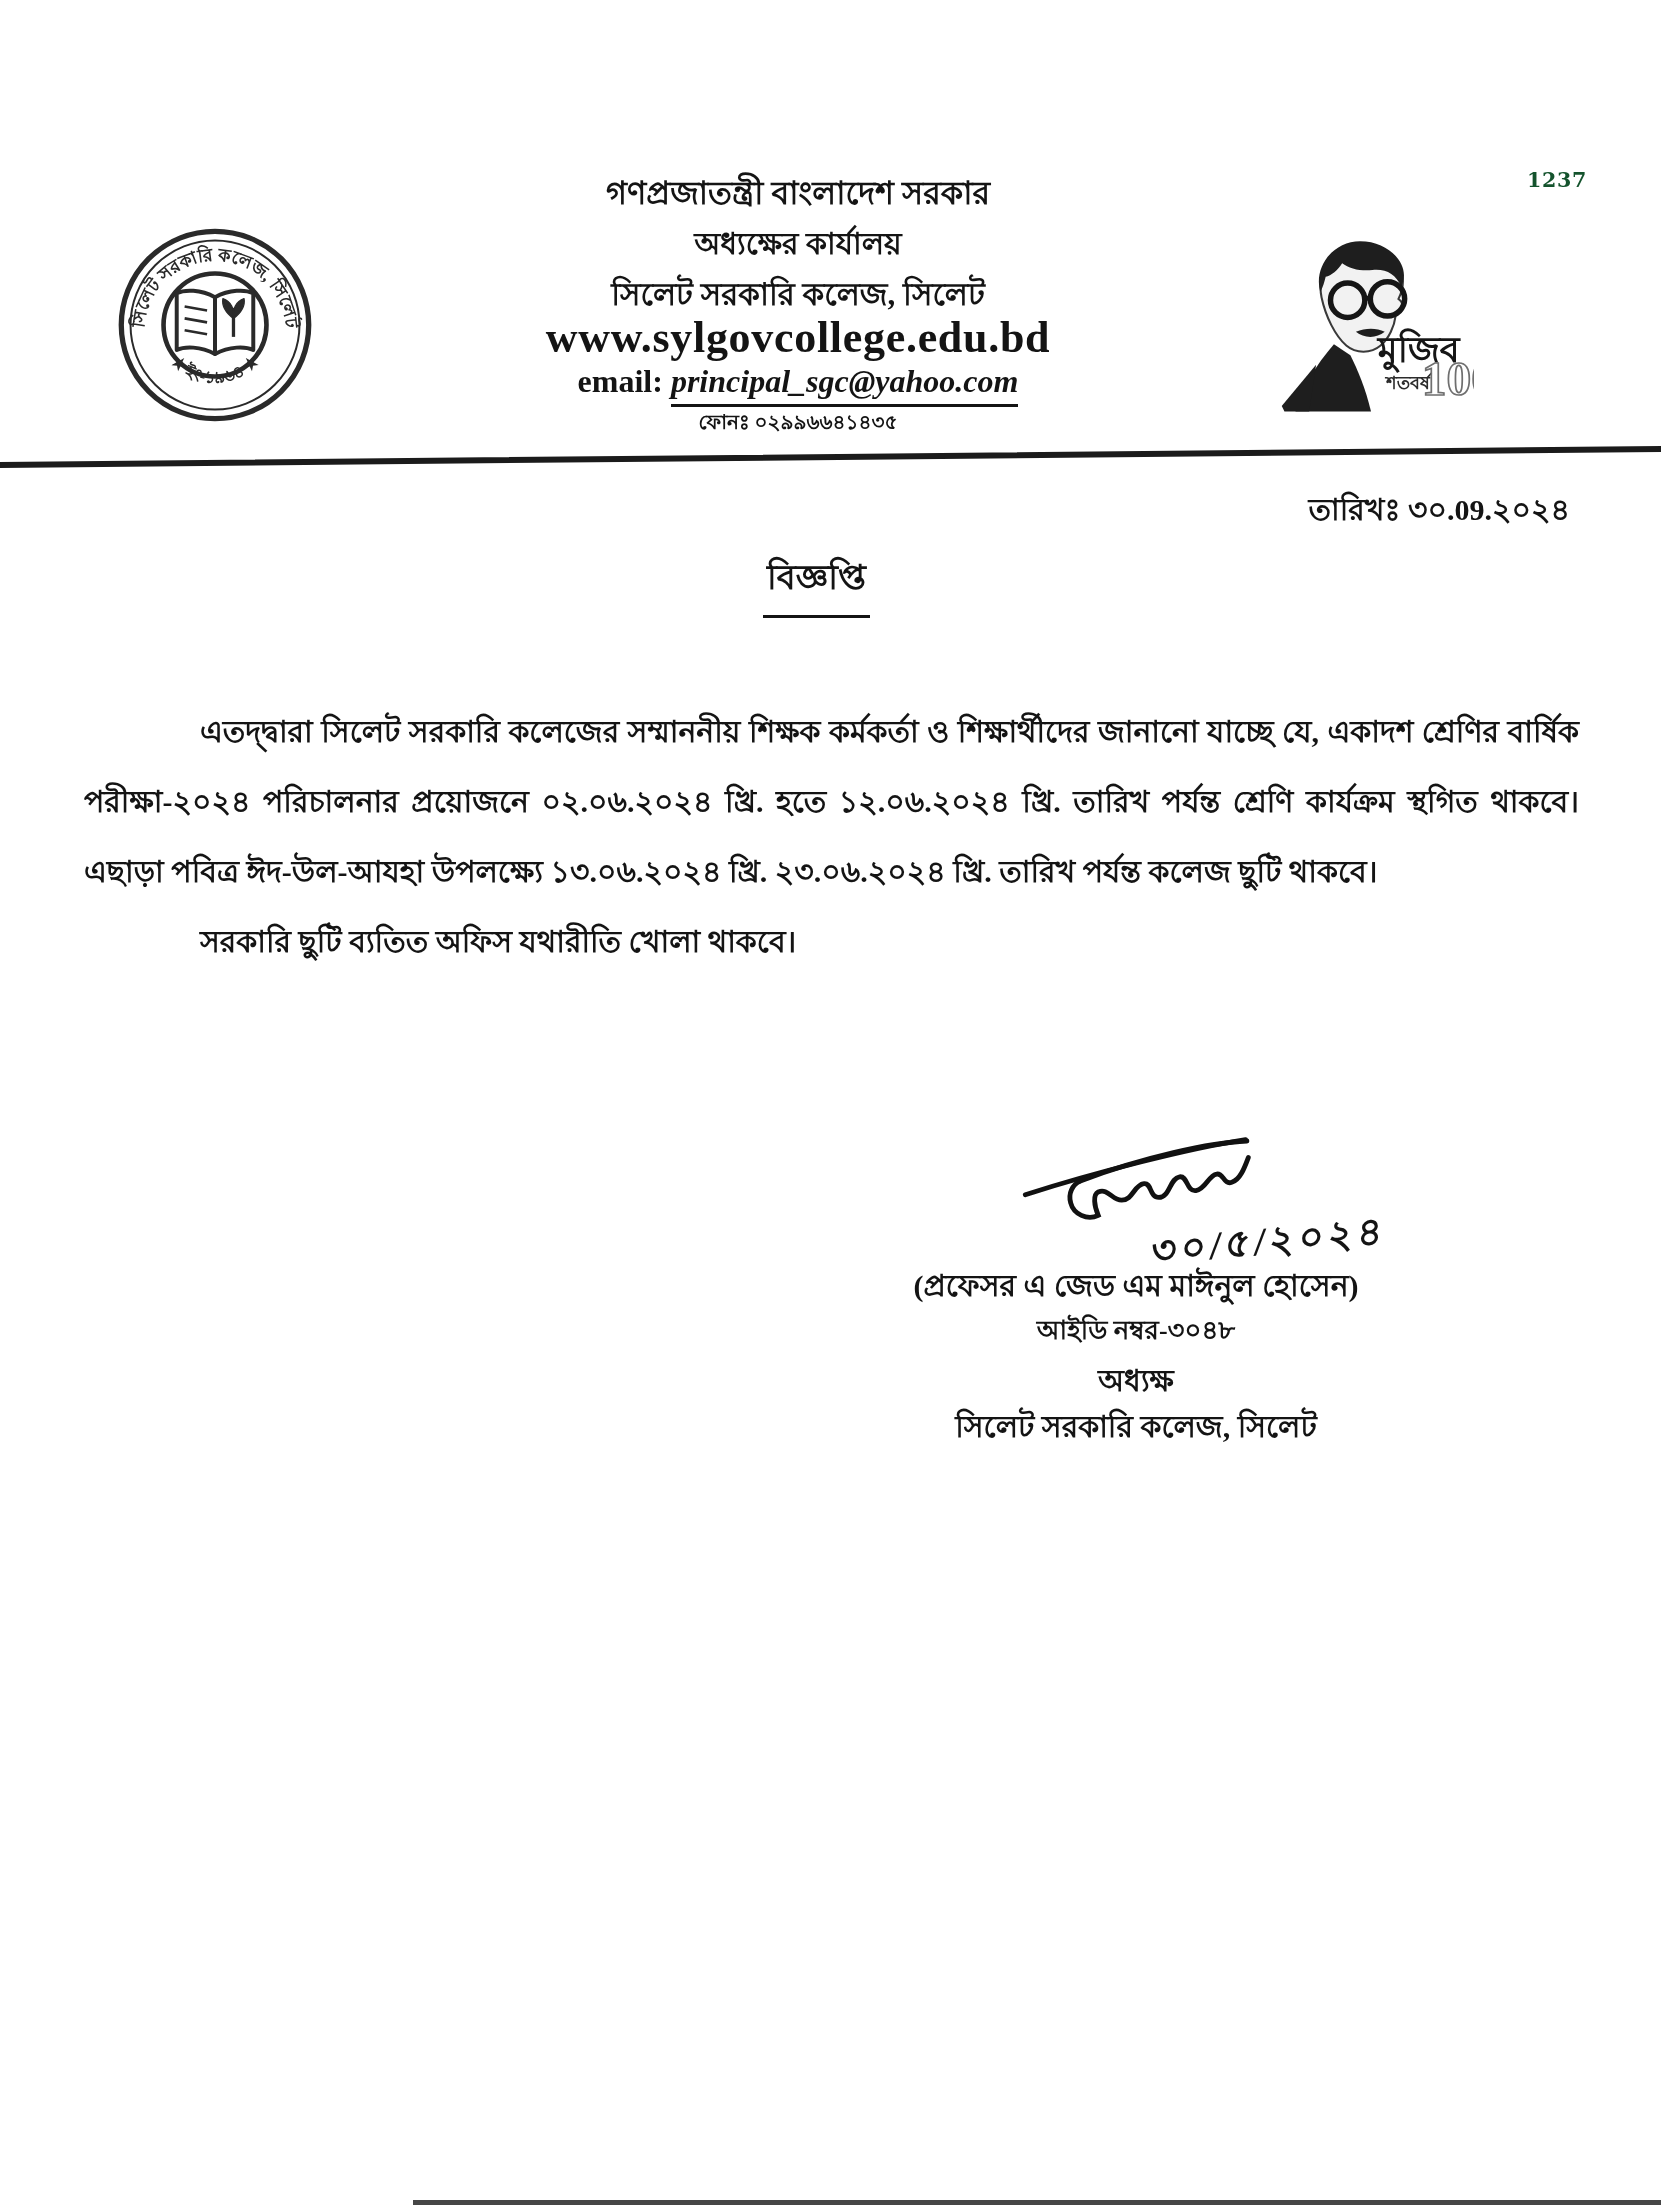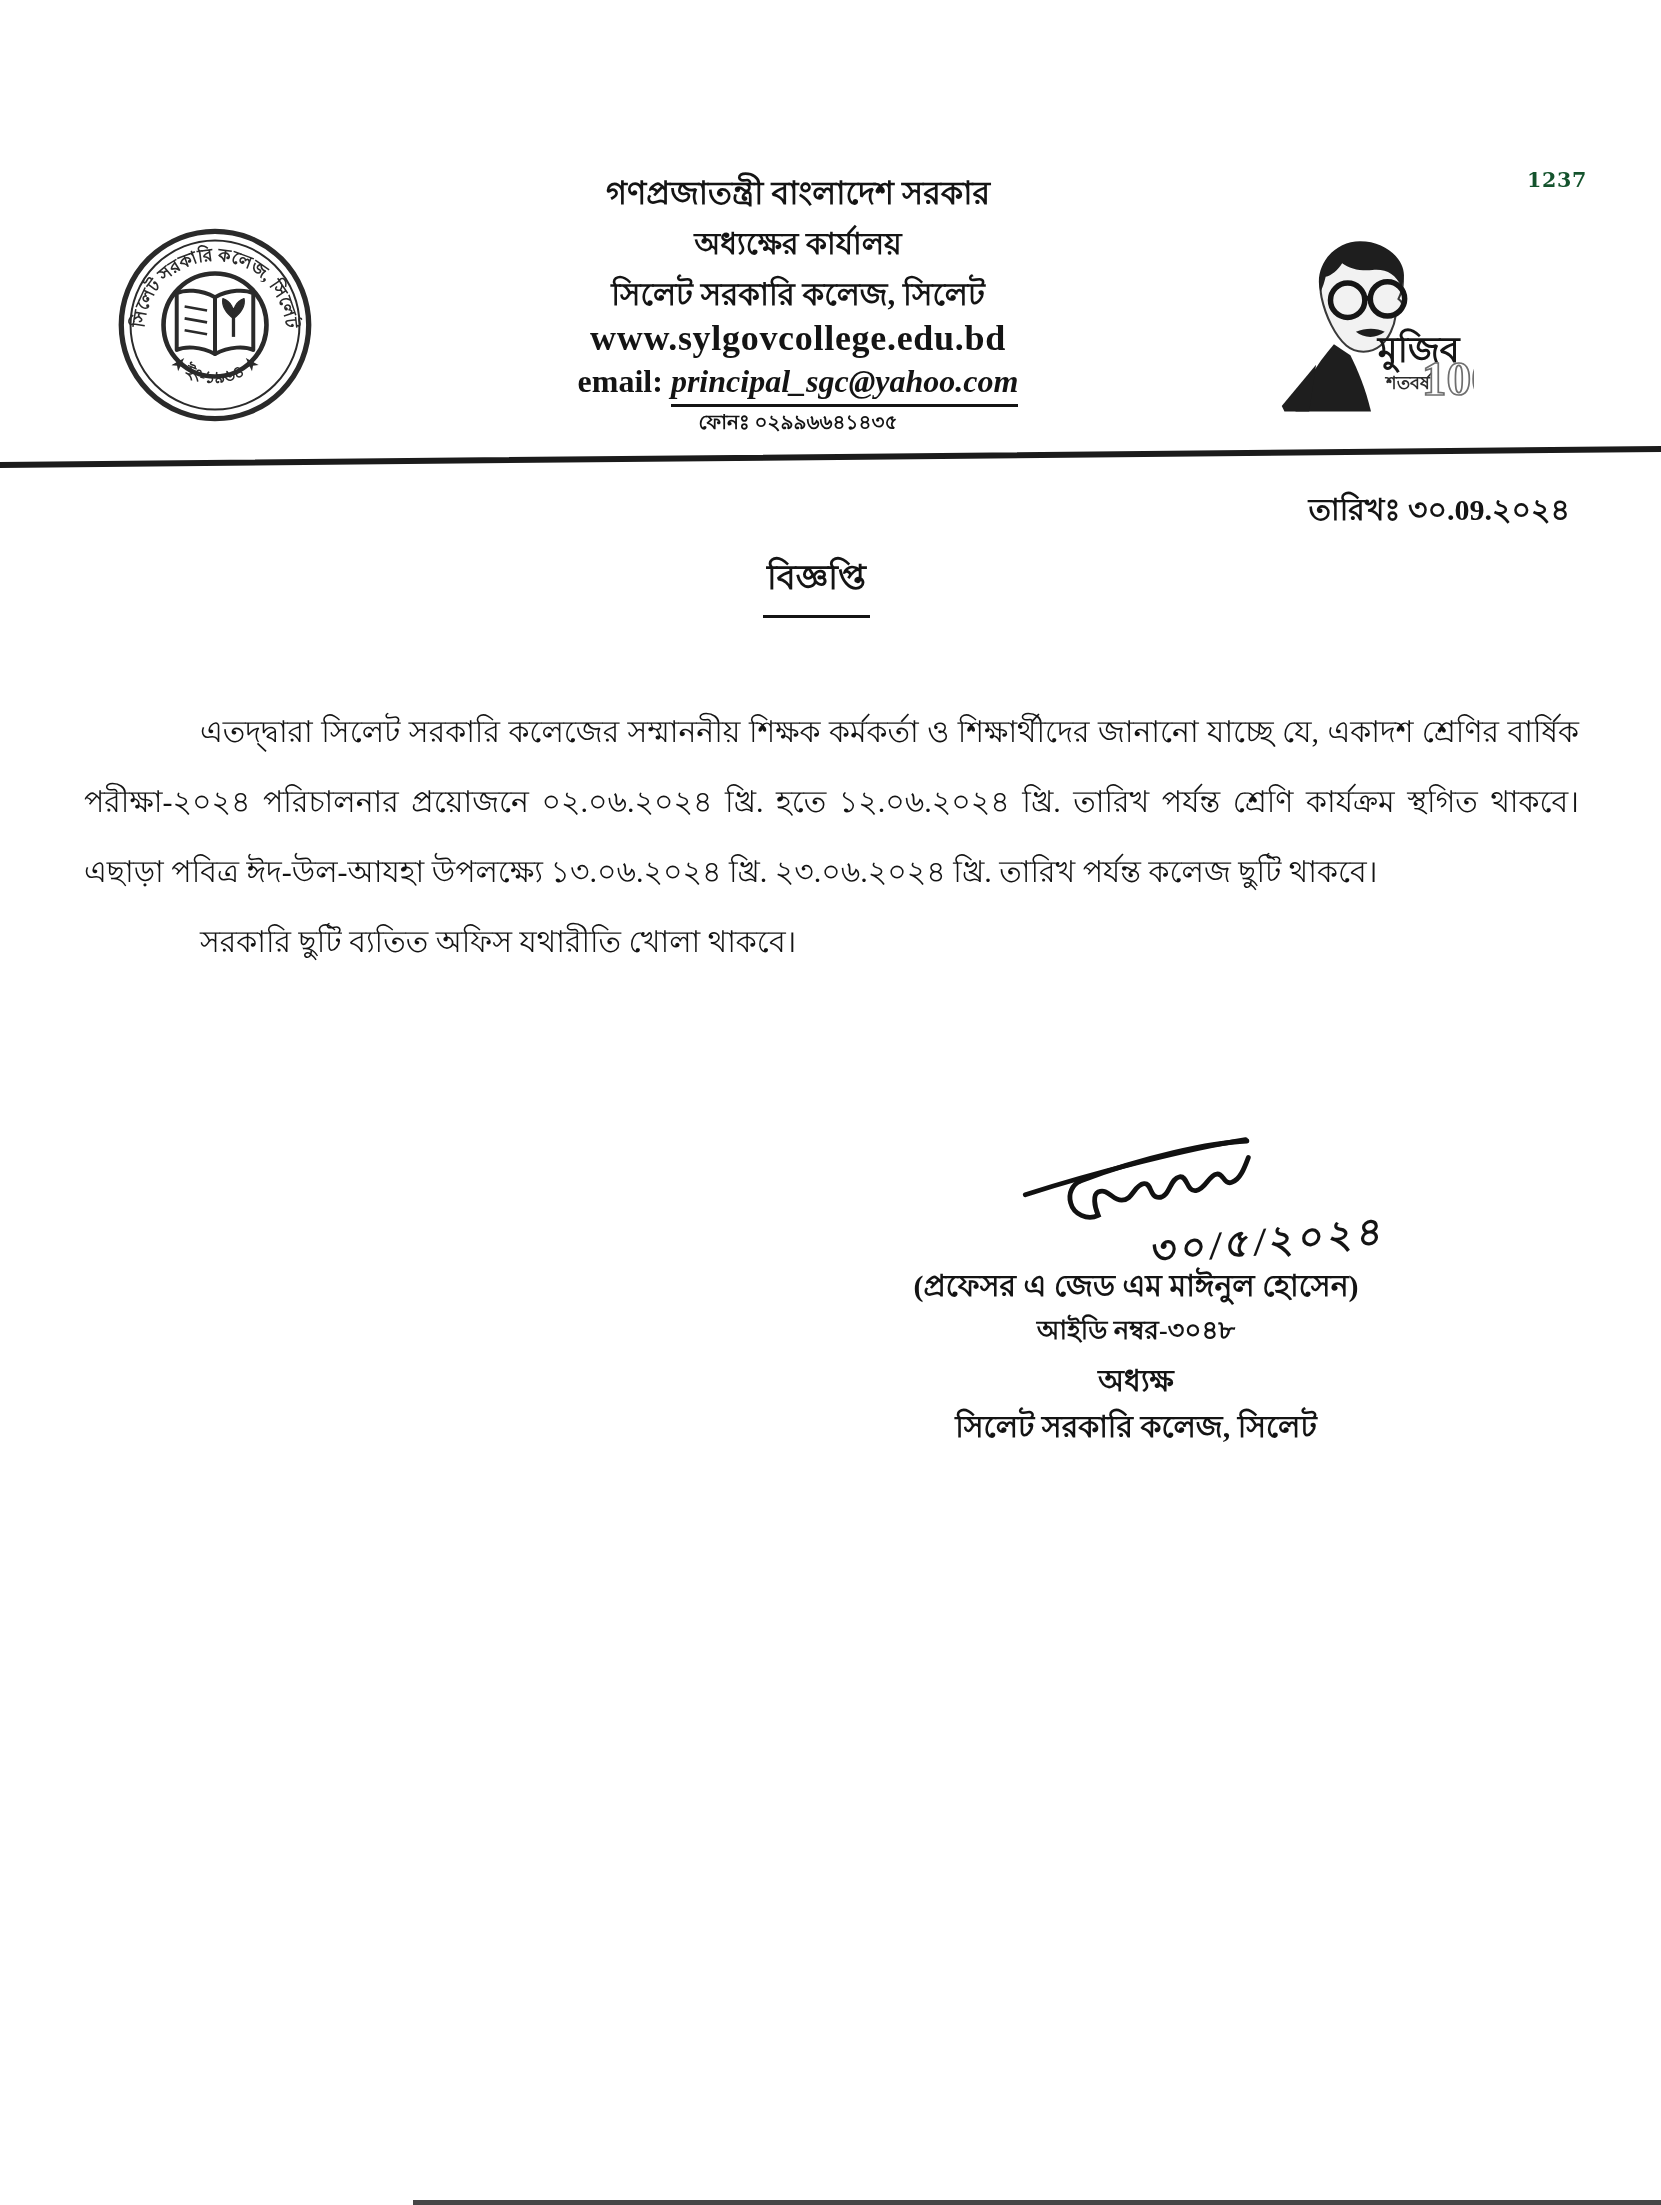--- a/index.html
+++ b/index.html
@@ -11,37 +11,37 @@
   }
   .abs { position:absolute; }
 
   .page-number { top:168px; left:1527px; font-family:"DejaVu Serif",serif;
     font-size:20.6px; font-weight:bold; letter-spacing:0.7px; color:#14532d; }
 
   .header { top:173px; left:282px; width:1032px; text-align:center; }
   .hdr-govt    { font-size:32px; font-weight:700; line-height:41px; }
   .hdr-office  { font-size:30px; font-weight:700; line-height:59px; }
   .hdr-college { font-size:31px; font-weight:700; line-height:43px; }
-  .hdr-site    { font-size:36px; font-weight:700; line-height:44px; letter-spacing:0.7px; }
+  .hdr-site    { font-size:44px; font-weight:700; line-height:44px; letter-spacing:0.7px; }
   .hdr-email   { font-size:32px; font-weight:700; line-height:43px; }
   .hdr-email .email-underline { border-bottom:3.4px solid #141414; padding-bottom:5px;font-style:italic; }
   .hdr-phone   { font-size:20px; font-weight:700; line-height:39px; }
 
   .rule { top:454px; left:-6.9px; width:1679px; height:6.2px; background:#1b1b1b;
     transform:rotate(-0.55deg); border-radius:2.8px; }
 
   .date-line { top:486px; left:964px; width:606px; text-align:right;
     font-size:30px; font-weight:700; }
 
   .notice-title-wrap { top:551px; left:0; width:1597px; text-align:center; }
   .notice-title { display:inline-block; font-size:34px; font-weight:700;
     border-bottom:3.4px solid #141414; padding:0 4.1px 6.9px 4.1px;margin-left:36px; }
 
   .body-text { top:697px; left:84px; width:1495px;
-    font-size:30px; font-weight:400; line-height:70px; text-align:justify; }
+    font-size:30px; font-weight:700; line-height:70px; text-align:justify; }
   .body-text p { margin:0; text-indent:116px; }
 
   .sig-svg { top:1112px; left:984px; }
   .sig-date { top:1210px; left:1151px; font-size:39px; font-weight:700;
     transform:rotate(-5deg) skewX(-8deg); letter-spacing:4.1px; }
 
   .sig-block { left:792px; width:688px; text-align:center; font-weight:700; }
   .sig-name        { top:1262px; font-size:30px; }
   .sig-id          { top:1310px; font-size:26px; }
   .sig-designation { top:1357px; font-size:30px;font-family:Liberation Mono, monospace; }

